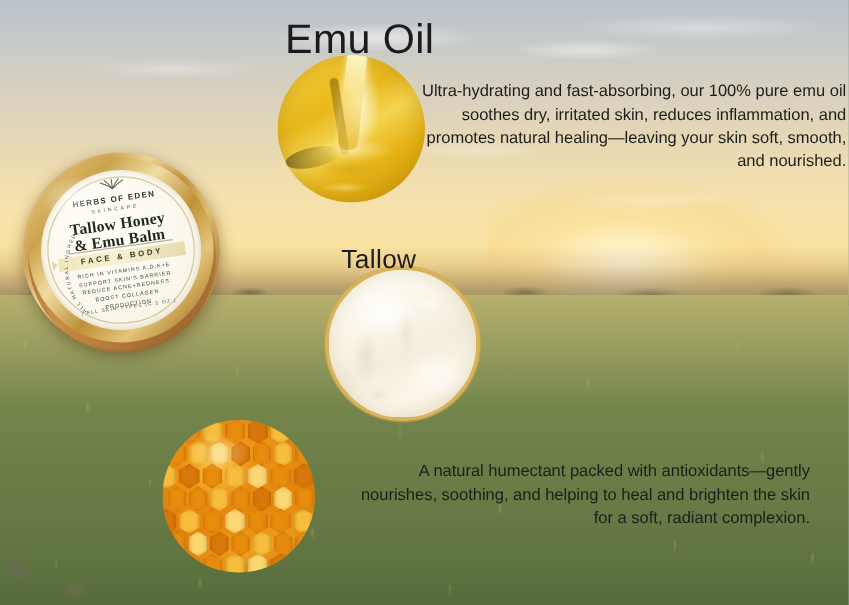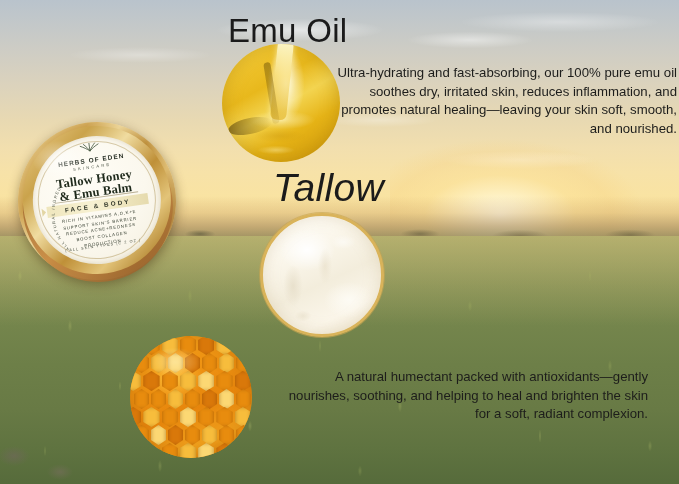--- a/index.html
+++ b/index.html
@@ -111,21 +111,21 @@
 
   
   .heading{
     position:absolute;
     font-weight:400;
     color:#1b1b1b;
     letter-spacing:.3px;
     white-space:nowrap;
   }
   #h-emu{left:228px;top:12px;font-size:33px;}
-  #h-tallow{left:273px;top:166px;font-size:39px;font-style:italic;}
+  #h-tallow{left:273px;top:196px;font-size:21px;}
   #h-honey{left:143px;top:302px;font-size:32px;}
 
   
   .desc{
     position:absolute;
     text-align:right;
     color:#1d1d1b;
     line-height:1.42;
     font-size:13.2px;
   }

